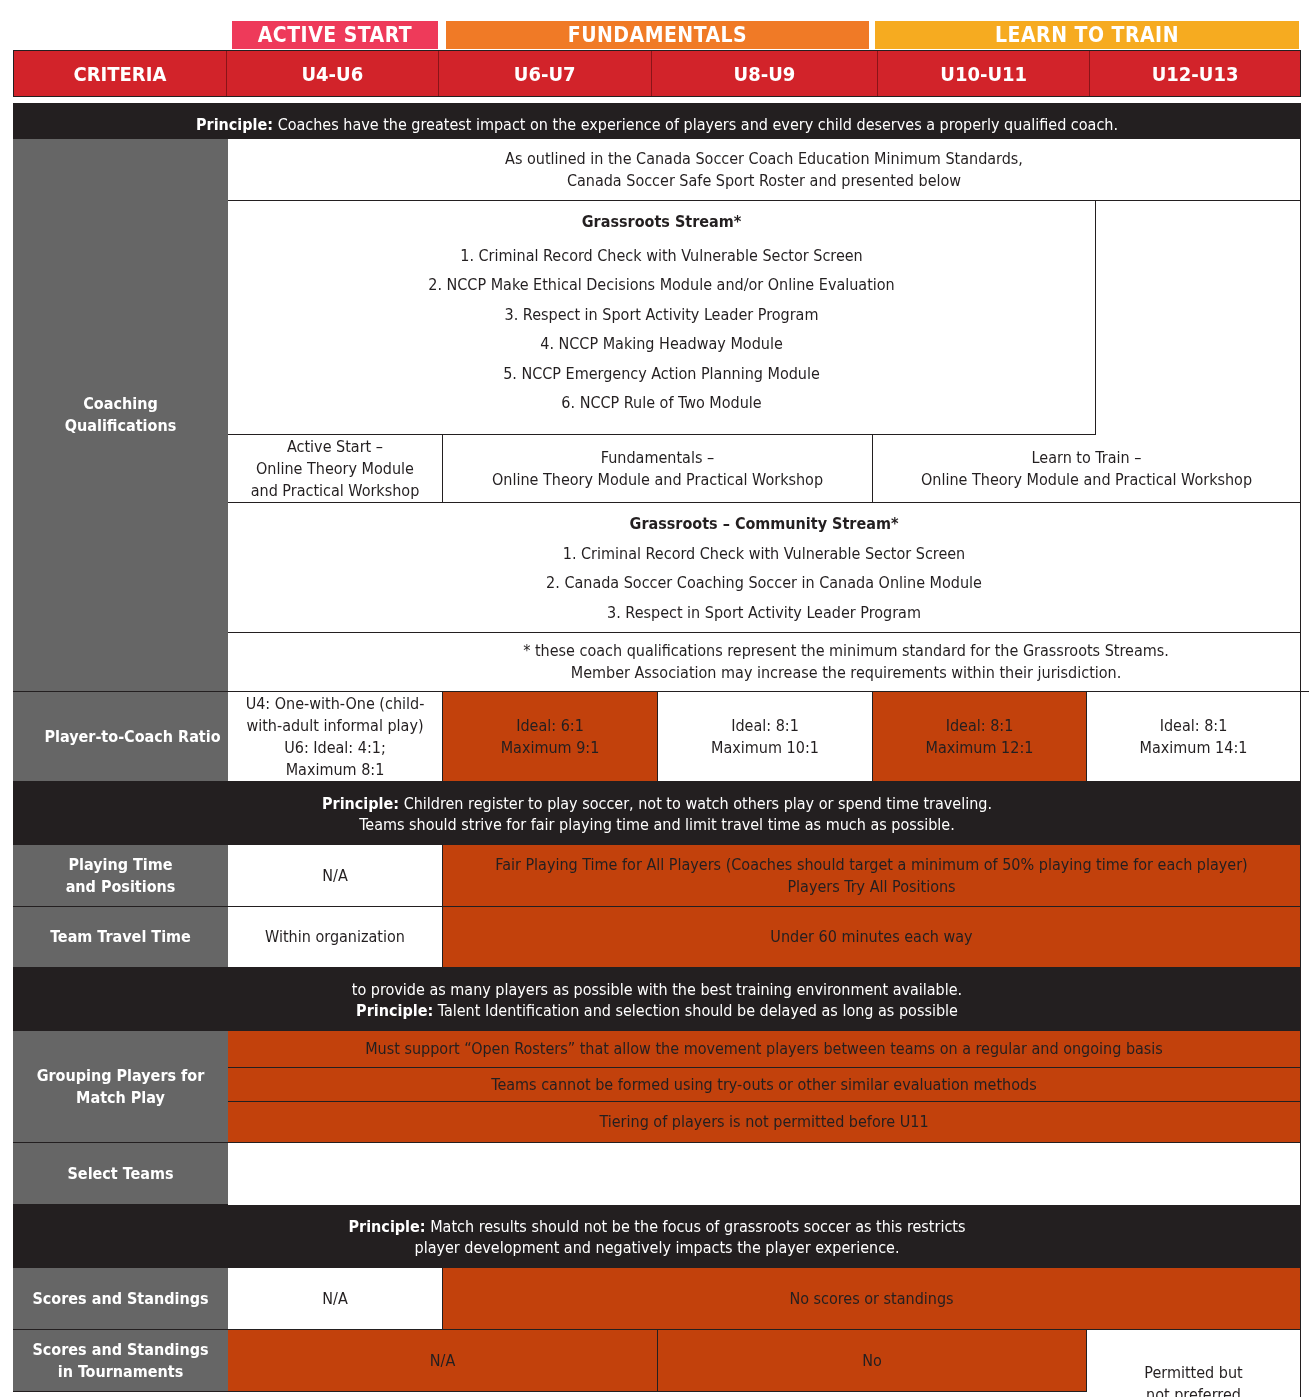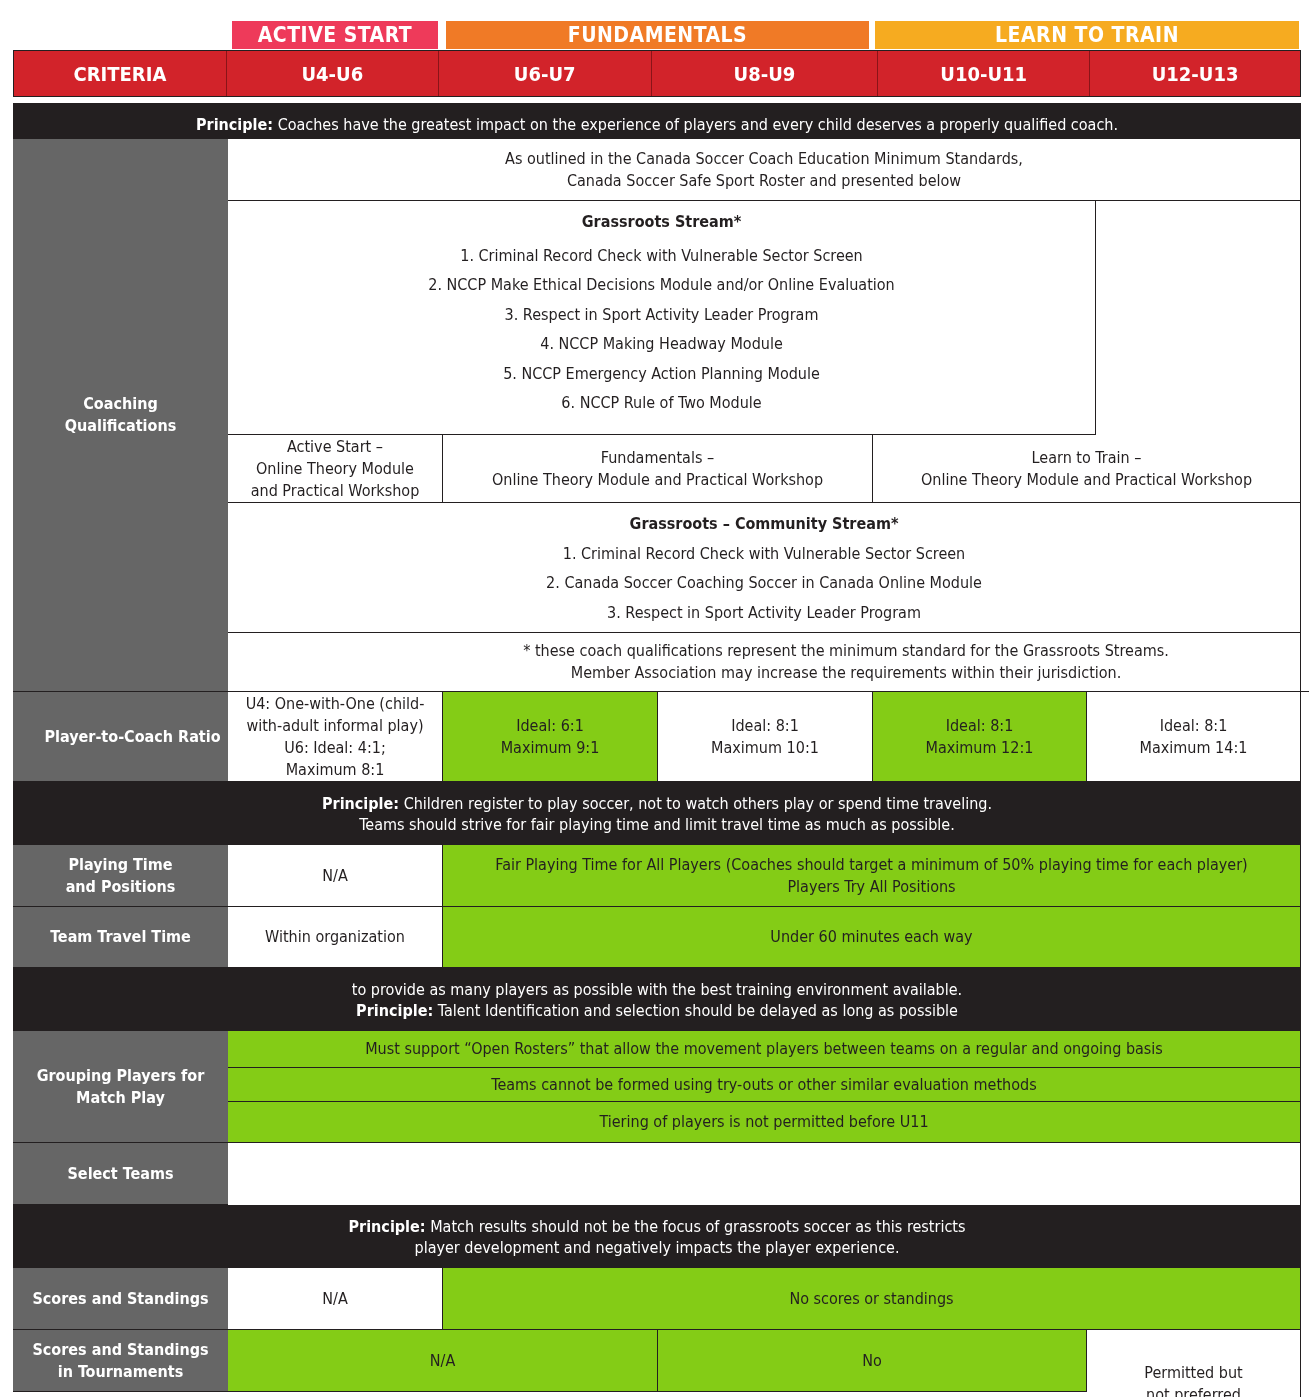--- a/index.html
+++ b/index.html
@@ -5,21 +5,21 @@
   html,body{margin:0;padding:0;background:#fff;}
   body{width:1309px;height:1397px;position:relative;font-family:"DejaVu Sans Condensed","DejaVu Sans","Liberation Sans",sans-serif;color:#231f20;overflow:hidden;}
   .abs{position:absolute;box-sizing:border-box;}
   .stage{display:flex;align-items:center;justify-content:center;color:#fff;font-weight:bold;font-size:21px;letter-spacing:0.5px;}
   .hdr{display:flex;align-items:center;justify-content:center;color:#fff;font-weight:bold;font-size:20px;background:#d2232a;border-right:1px solid #8a1418;}
   .principle{background:#231f20;color:#fff;display:flex;align-items:center;justify-content:center;text-align:center;font-size:16px;line-height:21px;}
   .principle b{font-weight:bold;}
   .crit{background:#666;color:#fff;font-weight:bold;font-size:16px;line-height:22px;display:flex;align-items:center;justify-content:center;text-align:center;border-bottom:1px solid #231f20;}
   .cell{display:flex;flex-direction:column;align-items:center;justify-content:center;text-align:center;font-size:16px;line-height:22px;border-right:1px solid #231f20;border-bottom:1px solid #231f20;color:#231f20;}
   .w{background:#fff;}
-  .g{background:#84cc16;}
+  .g{background:#c2410c;}
   .lines div{line-height:22px;}
   .list div{line-height:29.5px;}
   .bold{font-weight:bold;}
 </style>
 </head>
 <body>
 
 <div class="abs stage" style="left:232px;top:21px;width:206px;height:28px;background:#ee3a5a;">
     <span>ACTIVE START</span>
   </div>

